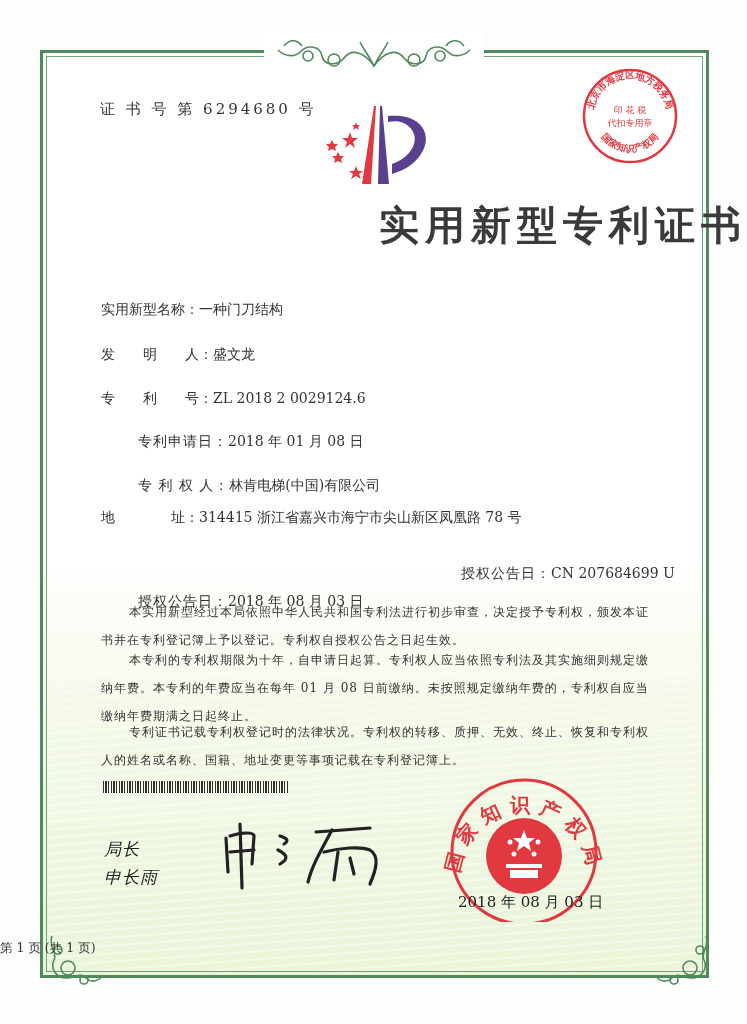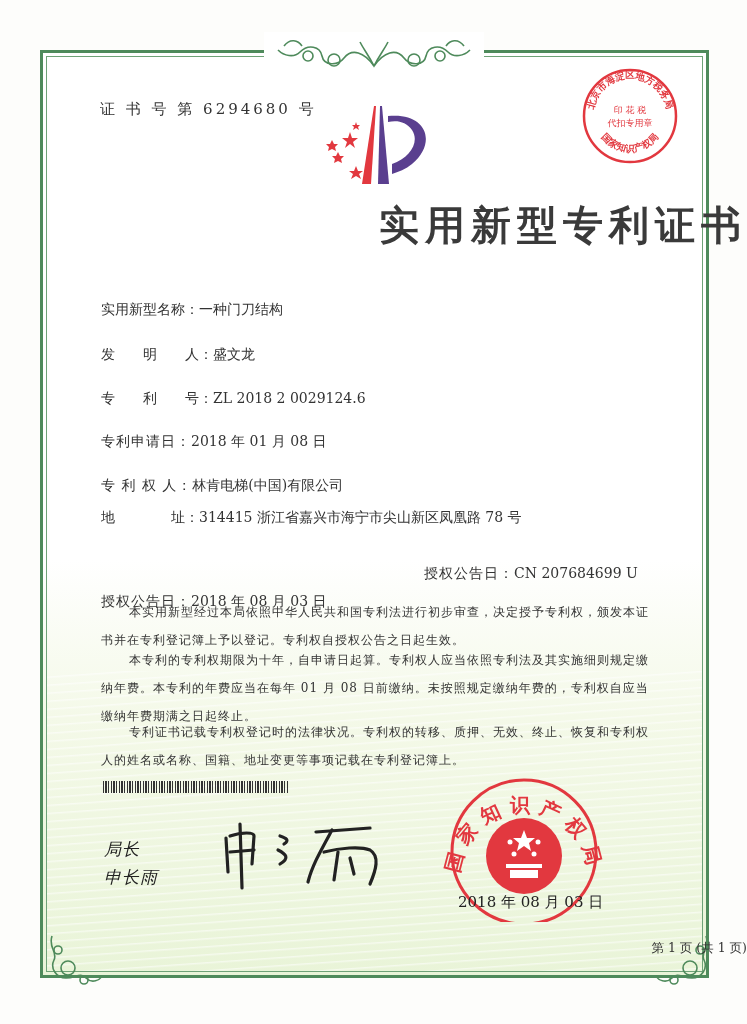--- a/index.html
+++ b/index.html
@@ -39,40 +39,40 @@
   }
   .logo { position:absolute; left:316px; top:102px; width:120px; height:86px; }
   .title {
     position:absolute; left:0; width:747px; top:198px; text-align:right;
     font-size:40px; letter-spacing:6px; color:#3a3a3a; font-weight:bold;
     font-family:"DejaVu Sans", sans-serif;
   }
   .field {
     position:absolute; left:101px; font-size:14px; color:#333; white-space:nowrap;
   }
-  .field .lbl { display:inline-block; letter-spacing:1px; }
+  .field .lbl { display:inline-block; letter-spacing:1px;margin-left:37px; }
   .para {
     position:absolute; left:101px; width:548px; font-size:12px; line-height:28px;
     color:#333; text-indent:28px; letter-spacing:1px;
   }
   .barcode {
     position:absolute; left:103px; top:781px; width:185px; height:12px;
     background: repeating-linear-gradient(90deg, #333 0px, #333 1px, transparent 1px, transparent 2px, #333 2px, #333 4px, transparent 4px, transparent 5px, #333 5px, #333 6px, transparent 6px, transparent 8px);
   }
   .director {
     position:absolute; left:104px; font-size:17px; color:#222;
     font-family:"DejaVu Sans", sans-serif; letter-spacing:1px;font-style:italic;
   }
   .signature { position:absolute; left:220px; top:822px; width:170px; height:68px; }
   .stamp-big { position:absolute; left:436px; top:772px; width:176px; height:150px; }
   .seal-date {
     position:absolute; left:458px; top:893px; font-size:15px; color:#222;
   }
   .pagenum {
-    position:absolute; left:0; width:747px; top:940px; text-align:right; font-size:12.5px; color:#333;
+    position:absolute; left:0; width:747px; top:940px; text-align:left; font-size:12.5px; color:#333;
   }
 </style>
 </head>
 <body>
 
 <div class="frame-outer">
   <div class="frame-inner"></div>
   <div class="wave"></div>
 </div>
 

